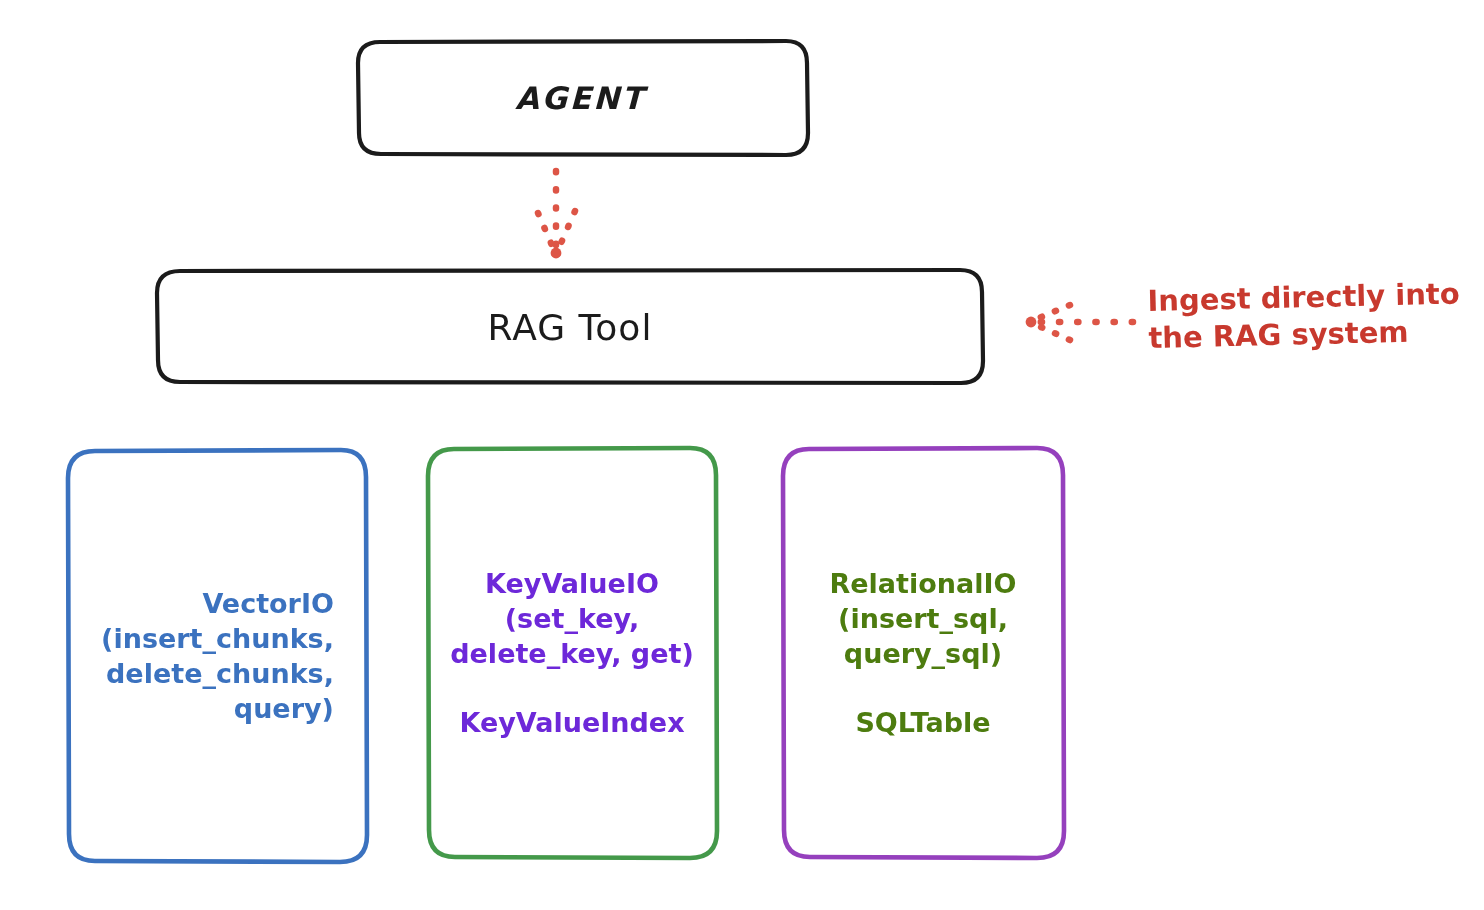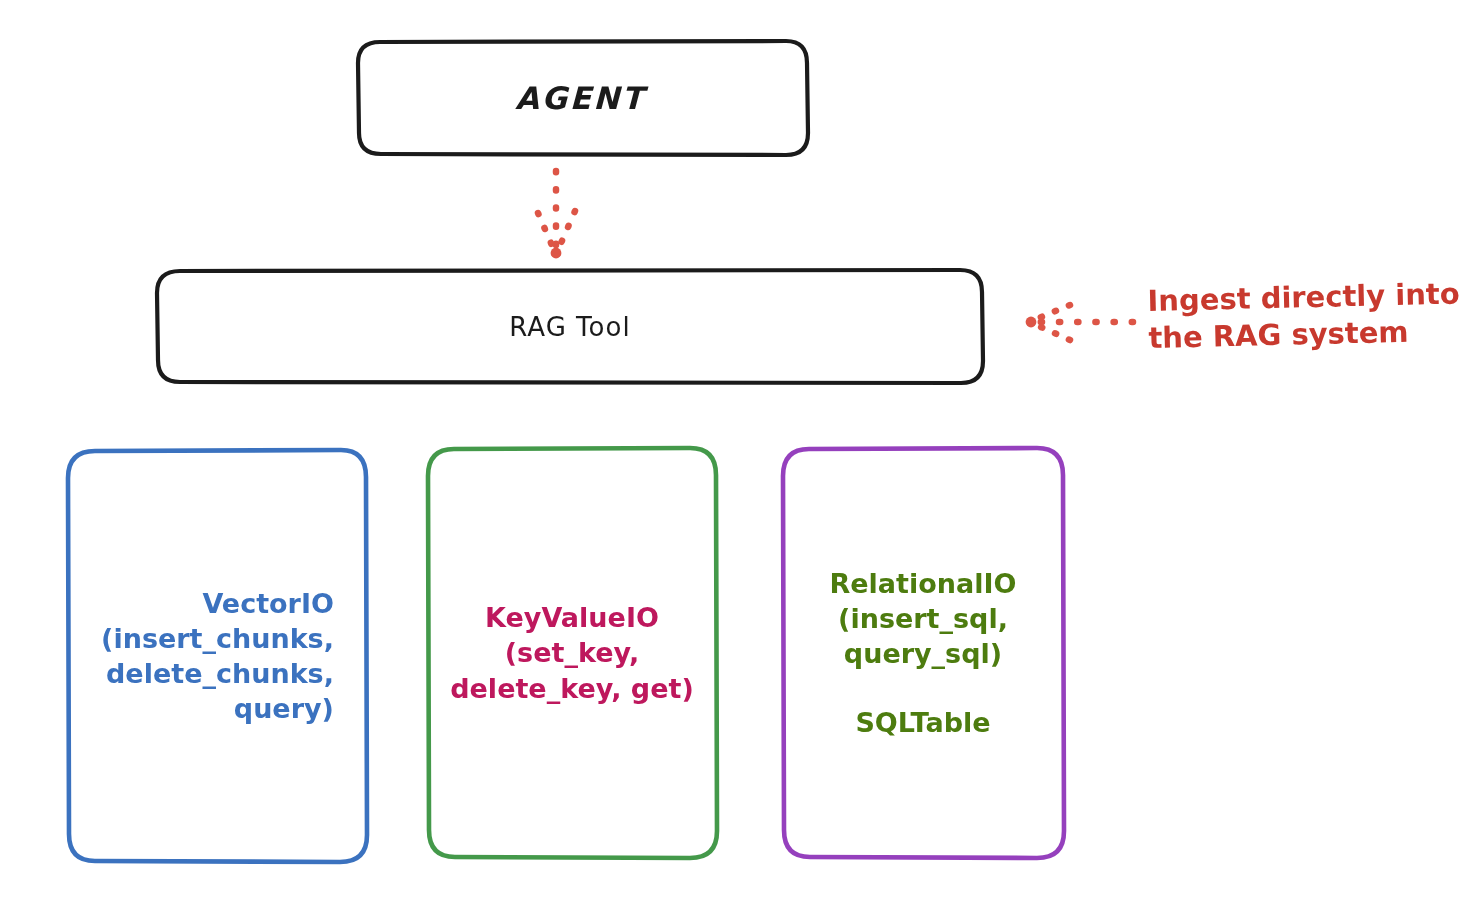--- a/index.html
+++ b/index.html
@@ -54,21 +54,21 @@
 
   
   #ragtool-box {
     left: 157px;
     top: 270px;
     width: 826px;
     height: 114px;
   }
   #ragtool-label {
     font-family: "DejaVu Sans", sans-serif;
-    font-size: 26px;
+    font-size: 36px;
     font-weight: 500;
     letter-spacing: 1px;
     color: #1b1b1b;
   }
 
   
   .card {
     padding: 0 14px;
   }
   .card .api-block,
@@ -86,21 +86,21 @@
     width: 299px; height: 412px; text-align: right;
   }
   #vector-box .api-block,
   #vector-box .index-block { color: #3b72bf; }
 
   #keyvalue-box {
     left: 428px; top: 448px;
     width: 288px; height: 410px;
   }
   #keyvalue-box .api-block,
-  #keyvalue-box .index-block { color: #be185d; }
+  #keyvalue-box .index-block { color: #6d28d9; }
 
   #relational-box {
     left: 783px; top: 448px;
     width: 280px; height: 410px;
   }
   #relational-box .api-block,
   #relational-box .index-block { color: #4d7c0f; }
 
   
   #ingest-note {
@@ -200,20 +200,21 @@
   <div class="api-block">VectorIO
 (insert_chunks,
 delete_chunks,
 query)</div>
 </div>
 
 <div class="node card" id="keyvalue-box">
   <div class="api-block">KeyValueIO
 (set_key,
 delete_key, get)</div>
+  <div class="index-block">KeyValueIndex</div>
 </div>
 
 <div class="node card" id="relational-box">
   <div class="api-block">RelationalIO
 (insert_sql,
 query_sql)</div>
   <div class="index-block">SQLTable</div>
 </div>
 
 <div id="ingest-note">Ingest directly into

